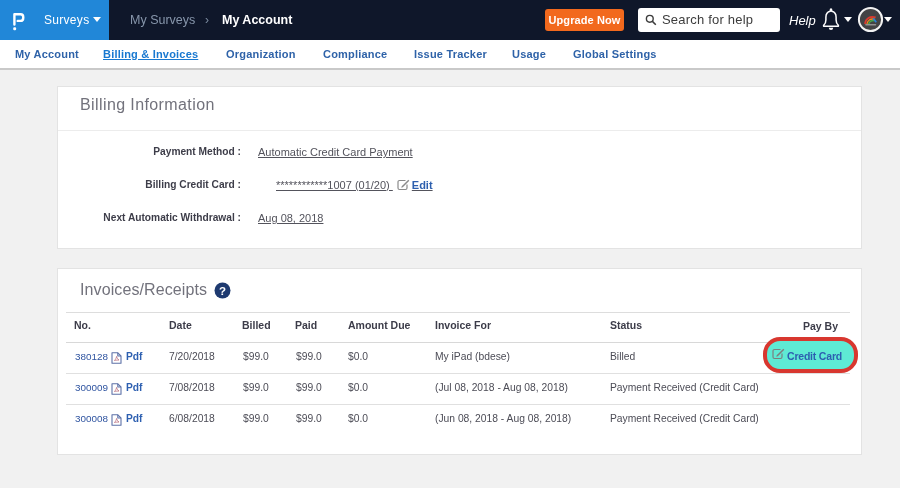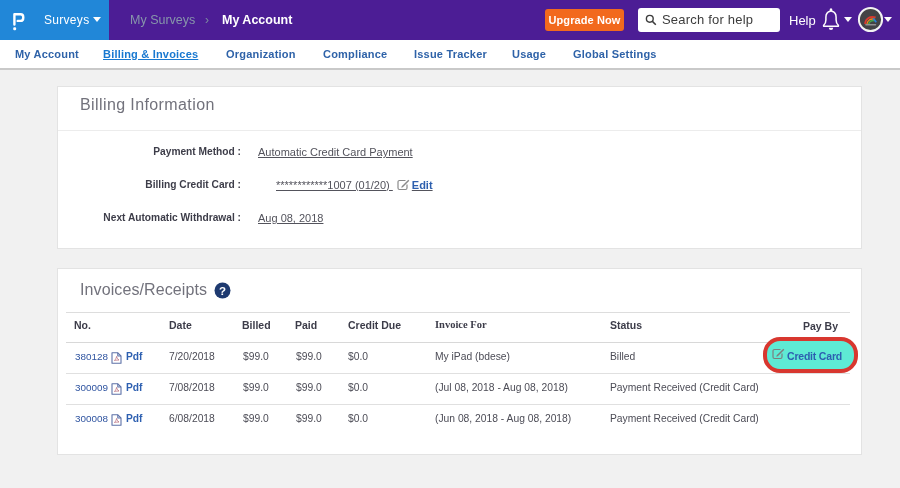--- a/index.html
+++ b/index.html
@@ -1,30 +1,30 @@
 <!DOCTYPE html>
 <html><head>
 <meta charset="utf-8">
 <style>
 * { margin:0; padding:0; box-sizing:border-box; }
 html,body { width:900px; height:488px; }
 body { font-family:"Liberation Sans", sans-serif; background:#f1f1f1; position:relative; overflow:hidden; }
 
 
-.topbar { position:absolute; left:0; top:0; width:900px; height:40px; background:#4c1d95; }
+.topbar { position:absolute; left:0; top:0; width:900px; height:40px; background:#0f172a; }
 .logobox { position:absolute; left:0; top:0; width:109px; height:40px; background:#2187d8; }
 .surveys { position:absolute; left:44px; top:0; height:40px; line-height:40px; color:#fff; font-size:12px; letter-spacing:0.3px; }
 .caret { position:absolute; width:0; height:0; border-left:4.5px solid transparent; border-right:4.5px solid transparent; border-top:5.5px solid #fdfdfd; }
 .bc1 { position:absolute; left:130px; top:0; height:40px; line-height:41px; color:#8796ab; font-size:12.5px; }
 .bcsep { position:absolute; left:205px; top:0; height:40px; line-height:41px; color:#7c8ba0; font-size:12px; }
 .bc2 { position:absolute; left:222px; top:0; height:40px; line-height:41px; color:#fff; font-size:12.5px; font-weight:bold; }
 .upgrade { position:absolute; left:545px; top:9px; width:79px; height:22px; background:#f2691d; border-radius:3px; color:#fff; font-size:11px; font-weight:bold; text-align:center; line-height:22px; letter-spacing:0.1px; }
 .search { position:absolute; left:638px; top:8px; width:142px; height:24px; background:#fff; border-radius:3px; }
 .search span { position:absolute; left:24px; top:0; line-height:24px; font-size:13px; letter-spacing:0.2px; color:#3c3c3c; }
-.help { position:absolute; left:789px; top:0; height:40px; line-height:41px; color:#fff; font-size:13px; }
+.help { position:absolute; left:789px; top:0; height:40px; line-height:41px; color:#fff; font-size:13px;font-style:italic; }
 
 
 .navbar { position:absolute; left:0; top:40px; width:900px; height:28px; background:#fff; }
 .navbrd { position:absolute; left:0; top:68px; width:900px; height:2px; background:#c9c9c9; }
 .nav { position:absolute; top:0; height:28px; line-height:29px; font-size:11px; font-weight:bold; color:#2e62a8; letter-spacing:0.2px; }
 .nav.active { color:#1878d0; text-decoration:underline; }
 
 
 .card { position:absolute; left:57px; width:805px; background:#fff; border:1px solid #e3e3e3; }
 .card1 { top:86px; height:163px; }
@@ -114,22 +114,22 @@
   <div class="ctitle" style="top:12px; letter-spacing:0.1px;">Invoices/Receipts</div>
   <svg style="position:absolute;left:156px;top:13px" width="17" height="17" viewBox="0 0 17 17">
     <circle cx="8.5" cy="8.5" r="8" fill="#1e3a70"></circle>
     <text x="8.5" y="12.6" text-anchor="middle" font-size="11.5" font-weight="bold" fill="#fff" font-family="Liberation Sans">?</text>
   </svg>
   <div class="tline" style="top:43px; background:#dddddd;"></div>
   <div class="th" style="left:16px; top:50px;">No.</div>
   <div class="th" style="left:111px; top:50px;">Date</div>
   <div class="th" style="left:184px; top:50px;">Billed</div>
   <div class="th" style="left:237px; top:50px;">Paid</div>
-  <div class="th" style="left:290px; top:50px;">Credit Due</div>
-  <div class="th" style="left:377px; top:50px;font-family:Liberation Serif, serif;">Invoice For</div>
+  <div class="th" style="left:290px; top:50px;">Amount Due</div>
+  <div class="th" style="left:377px; top:50px;">Invoice For</div>
   <div class="th" style="left:552px; top:50px;">Status</div>
   <div class="th" style="left:700px; top:51px; width:80px; text-align:right;">Pay By</div>
   <div class="tline" style="top:73px; background:#d8d8d8;"></div>
 
   <div class="tnum" style="left:17px; top:82px;">380128</div>
   <svg class="pdficon" style="position:absolute;left:53px;top:83px" width="11" height="12" viewBox="0 0 11 12">
     <path d="M1,0.8 H6.8 L10,4 V11.2 H1 Z" fill="none" stroke="#5e72a8" stroke-width="1.1" stroke-linejoin="round"></path>
     <path d="M6.8,0.8 V4 H10" fill="none" stroke="#5e72a8" stroke-width="1.1" stroke-linejoin="round"></path>
     <path d="M3.5,8.5 C4.5,7.5 5.5,5.5 5.5,4.5 C6,6 7,7.5 8,8 C6.5,8 4.5,8.3 3.5,8.5 Z" fill="none" stroke="#b05a6a" stroke-width="0.7"></path>
   </svg>

